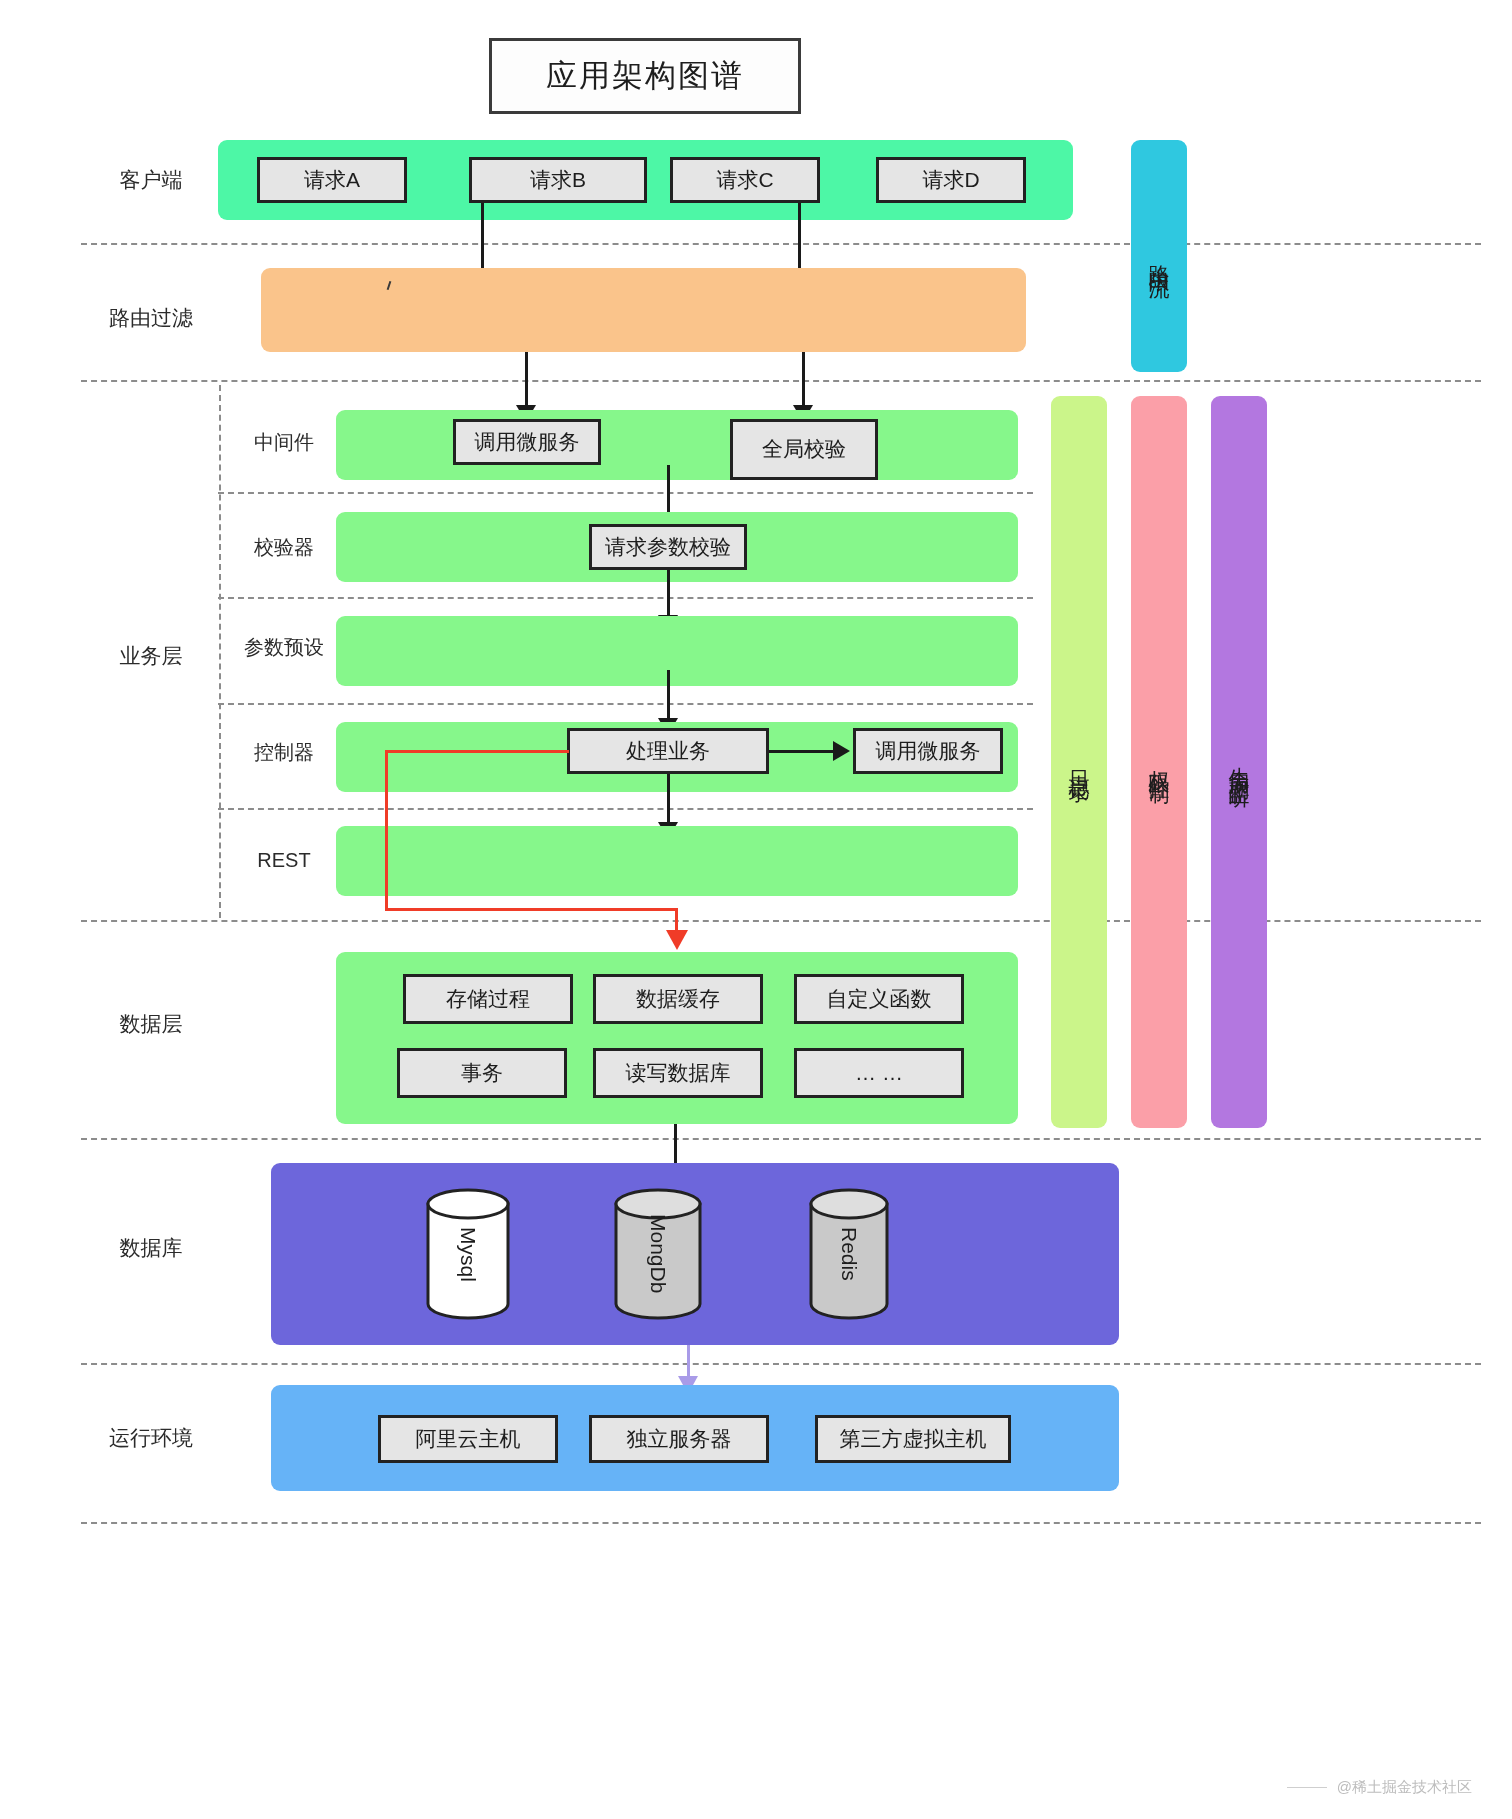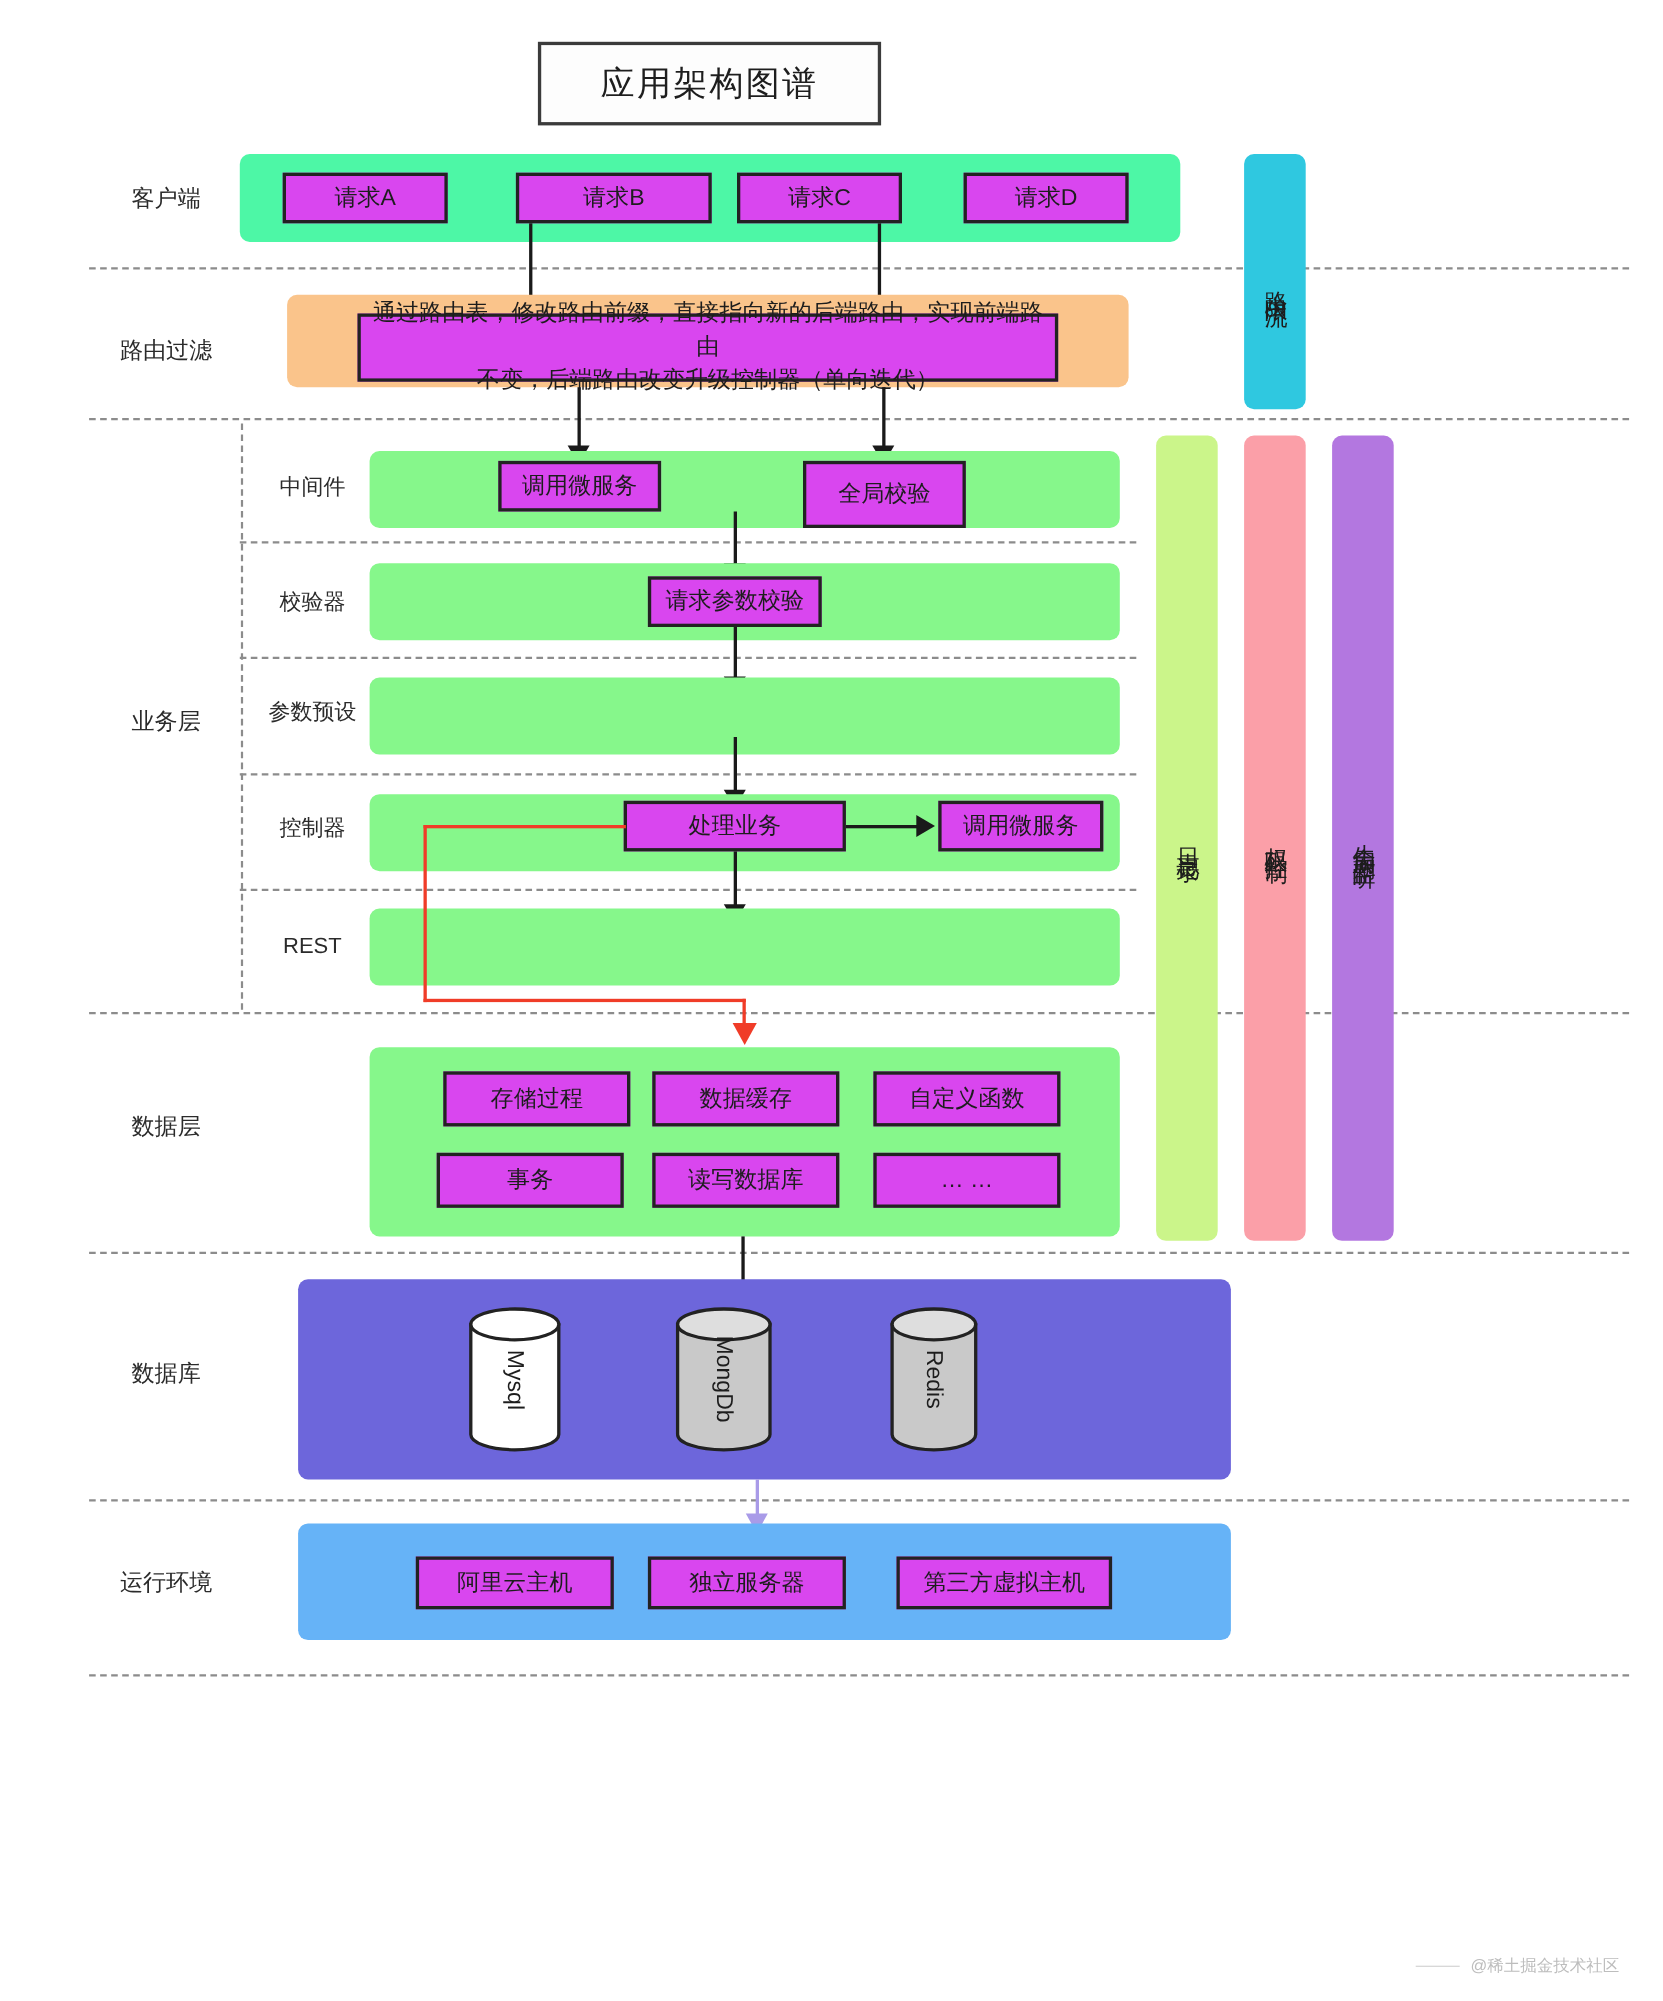--- a/index.html
+++ b/index.html
@@ -42,21 +42,21 @@
   .band{position:absolute;border-radius:9px;}
   .band.client{background:#4DF7A6;}
   .band.route{background:#FAC48B;}
   .band.green{background:#86F78B;}
   .band.data{background:#86F78B;}
   .band.db{background:#6D66DB;}
   .band.env{background:#66B3F7;}
 
   
   .node{
-    position:absolute;background:#d946ef;border:3px solid #222;
+    position:absolute;background:#e5e5e5;border:3px solid #222;
     display:flex;align-items:center;justify-content:center;
     font-size:21px;color:#1d1d1d;text-align:center;line-height:1.35;
     box-sizing:border-box;padding:2px 8px;
   }
   .node.wide{font-size:21px;}
   .node.two-line{line-height:1.45;}
 
   
   .vbar{
     position:absolute;border-radius:9px;
@@ -160,24 +160,20 @@
   <div class="node" style="left:637px;top:157px;width:150px;height:46px;">请求C</div>
   <div class="node" style="left:843px;top:157px;width:150px;height:46px;">请求D</div>
 
   <div class="arrow arrow-v" style="left:448px;top:203px;height:78px;"></div>
   <div class="head-down" style="left:439px;top:272px;"></div>
   <div class="arrow arrow-v" style="left:765px;top:203px;height:78px;"></div>
   <div class="head-down" style="left:756px;top:272px;"></div>
 
   <div class="band route" style="left:228px;top:268px;width:765px;height:84px;"></div>
   <div class="tiny-tick" style="left:355px;top:281px;"></div>
-  <div class="node two-line" style="left:292px;top:285px;width:637px;height:62px;flex-direction:column;">
-    <span>通过路由表，修改路由前缀，直接指向新的后端路由，实现前端路由</span>
-    <span>不变，后端路由改变升级控制器（单向迭代）</span>
-  </div>
 
   <div class="arrow arrow-v" style="left:492px;top:352px;height:62px;"></div>
   <div class="head-down" style="left:483px;top:405px;"></div>
   <div class="arrow arrow-v" style="left:769px;top:352px;height:62px;"></div>
   <div class="head-down" style="left:760px;top:405px;"></div>
 
   <div class="band green" style="left:303px;top:410px;width:682px;height:70px;"></div>
   <div class="node" style="left:420px;top:419px;width:148px;height:46px;">调用微服务</div>
   <div class="node" style="left:697px;top:419px;width:148px;height:61px;">全局校验</div>
 

